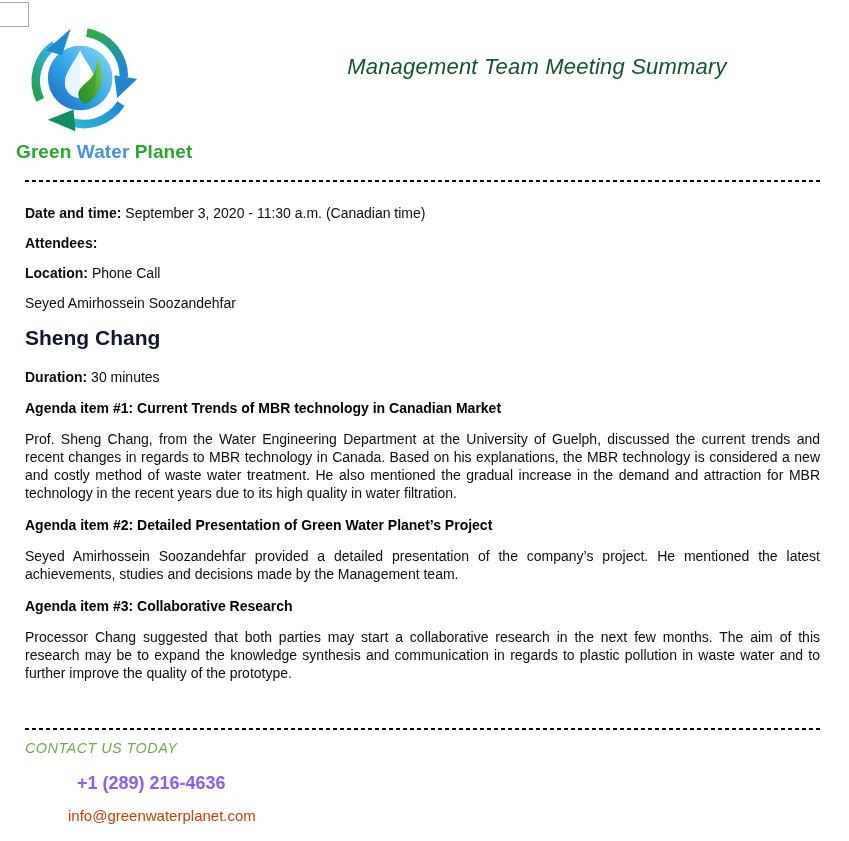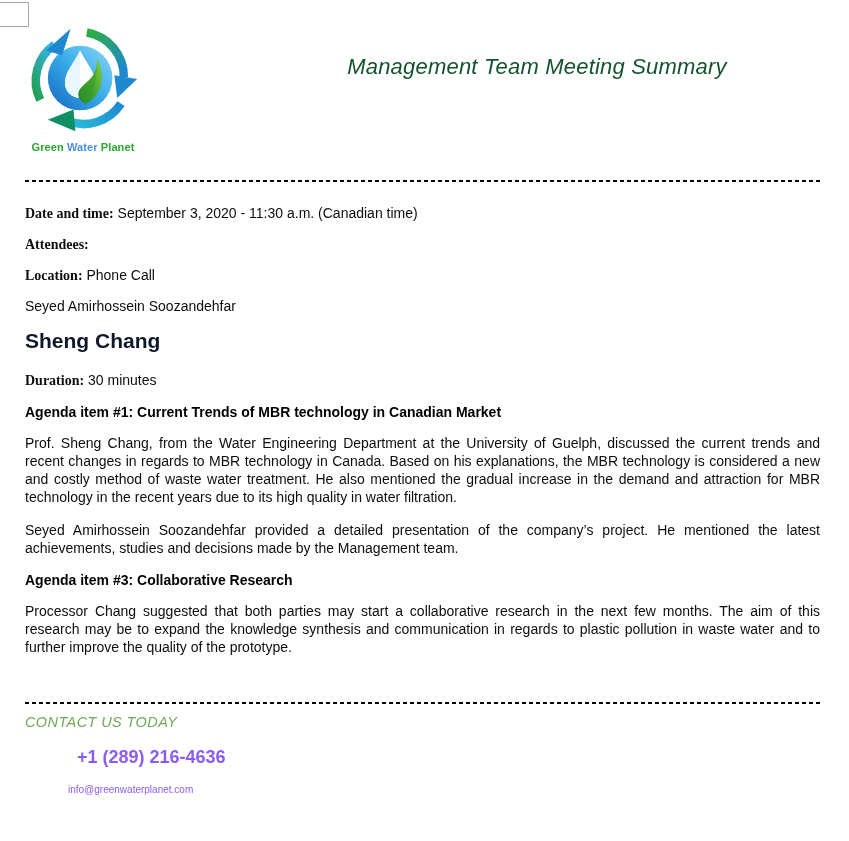--- a/index.html
+++ b/index.html
@@ -13,21 +13,21 @@
   }
   
   .corner-box{
     position:absolute;left:-1px;top:2px;width:28px;height:23px;
     border:1px solid #a8a8a8;background:#fff;
   }
   
   .logo-wrap{position:absolute;left:26px;top:22px;width:114px;height:114px;}
   .logo-caption{
     position:absolute;left:16px;top:141px;width:134px;
-    text-align:center;font-size:11px;font-weight:bold;letter-spacing:.1px;
+    font-size:19px;font-weight:bold;letter-spacing:.1px;
     white-space:nowrap;
   }
   .logo-caption .g{color:#2ba62e;}
   .logo-caption .b{color:#4a8fe2;}
   
   .doc-title{
     position:absolute;left:225px;right:0;top:54px;
     text-align:center;
     font-size:22px;font-style:italic;color:#14532d;
     letter-spacing:.2px;
@@ -36,21 +36,21 @@
   .main{
     position:absolute;left:25px;right:29px;top:180px;
   }
   .divider{
     height:2px;
     background-image:repeating-linear-gradient(to right,#000 0 4px,transparent 4px 7px);
   }
   .divider.top{margin-bottom:23px;}
   .divider.bottom{margin-top:46px;margin-bottom:10px;}
   .meta-line{font-size:14px;line-height:16px;margin:0 0 14px;}
-  .meta-line strong{font-weight:bold;font-family:Liberation Serif, serif;}
+  .meta-line strong{font-weight:bold;}
   h2.attendee-big{
     font-size:21px;line-height:26px;margin:6px 0 18px;font-weight:bold;color:#0f172a;
   }
   h3.agenda-heading{
     font-size:14px;line-height:16px;margin:15px 0 14px;font-weight:bold;color:#000;
   }
   p.para{
     font-size:14px;line-height:18px;margin:0 0 15px;
     text-align:justify;text-justify:inter-word;
   }
@@ -58,22 +58,22 @@
   .contact-heading{
     font-size:14.5px;line-height:17px;margin:0;
     letter-spacing:.4px;
     font-style:italic;
   }
   .contact-phone{
     font-size:18px;line-height:18px;font-weight:bold;margin:17px 0 0;
     padding-left:52px;color:#8b5cf6;
   }
   .contact-email{
-    font-size:10px;line-height:17px;margin:15px 0 8px;
-    padding-left:43px;color:#8b5cf6;
+    font-size:15px;line-height:17px;margin:15px 0 8px;
+    padding-left:43px;color:#c2410c;
   }
 </style>
 </head>
 <body>
 
 <div class="corner-box"></div>
 
 <div class="logo-wrap">
   <svg width="114" height="114" viewBox="0 0 120 120">
     <defs>
@@ -131,20 +131,21 @@
   <p class="meta-line">Seyed Amirhossein Soozandehfar</p>
   <h2 class="attendee-big">Sheng Chang</h2>
   <p class="meta-line"><strong>Duration:</strong> <span>30 minutes</span></p>
 
   <section>
     <h3 class="agenda-heading">Agenda item #1: Current Trends of MBR technology in Canadian Market</h3>
     <p class="para">Prof. Sheng Chang, from the Water Engineering Department at the University of Guelph, discussed the current trends and recent changes in regards to MBR technology in Canada. Based on his explanations, the MBR technology is considered a new and costly method of waste water treatment. He also mentioned the gradual increase in the demand and attraction for MBR technology in the recent years due to its high quality in water filtration.</p>
   </section>
 
   <section>
+    <h3 class="agenda-heading">Agenda item #2: Detailed Presentation of Green Water Planet’s Project</h3>
     <p class="para">Seyed Amirhossein Soozandehfar provided a detailed presentation of the company’s project. He mentioned the latest achievements, studies and decisions made by the Management team.</p>
   </section>
 
   <section>
     <h3 class="agenda-heading">Agenda item #3: Collaborative Research</h3>
     <p class="para">Processor Chang suggested that both parties may start a collaborative research in the next few months. The aim of this research may be to expand the knowledge synthesis and communication in regards to plastic pollution in waste water and to further improve the quality of the prototype.</p>
   </section>
 
   <div class="divider bottom"></div>
 

